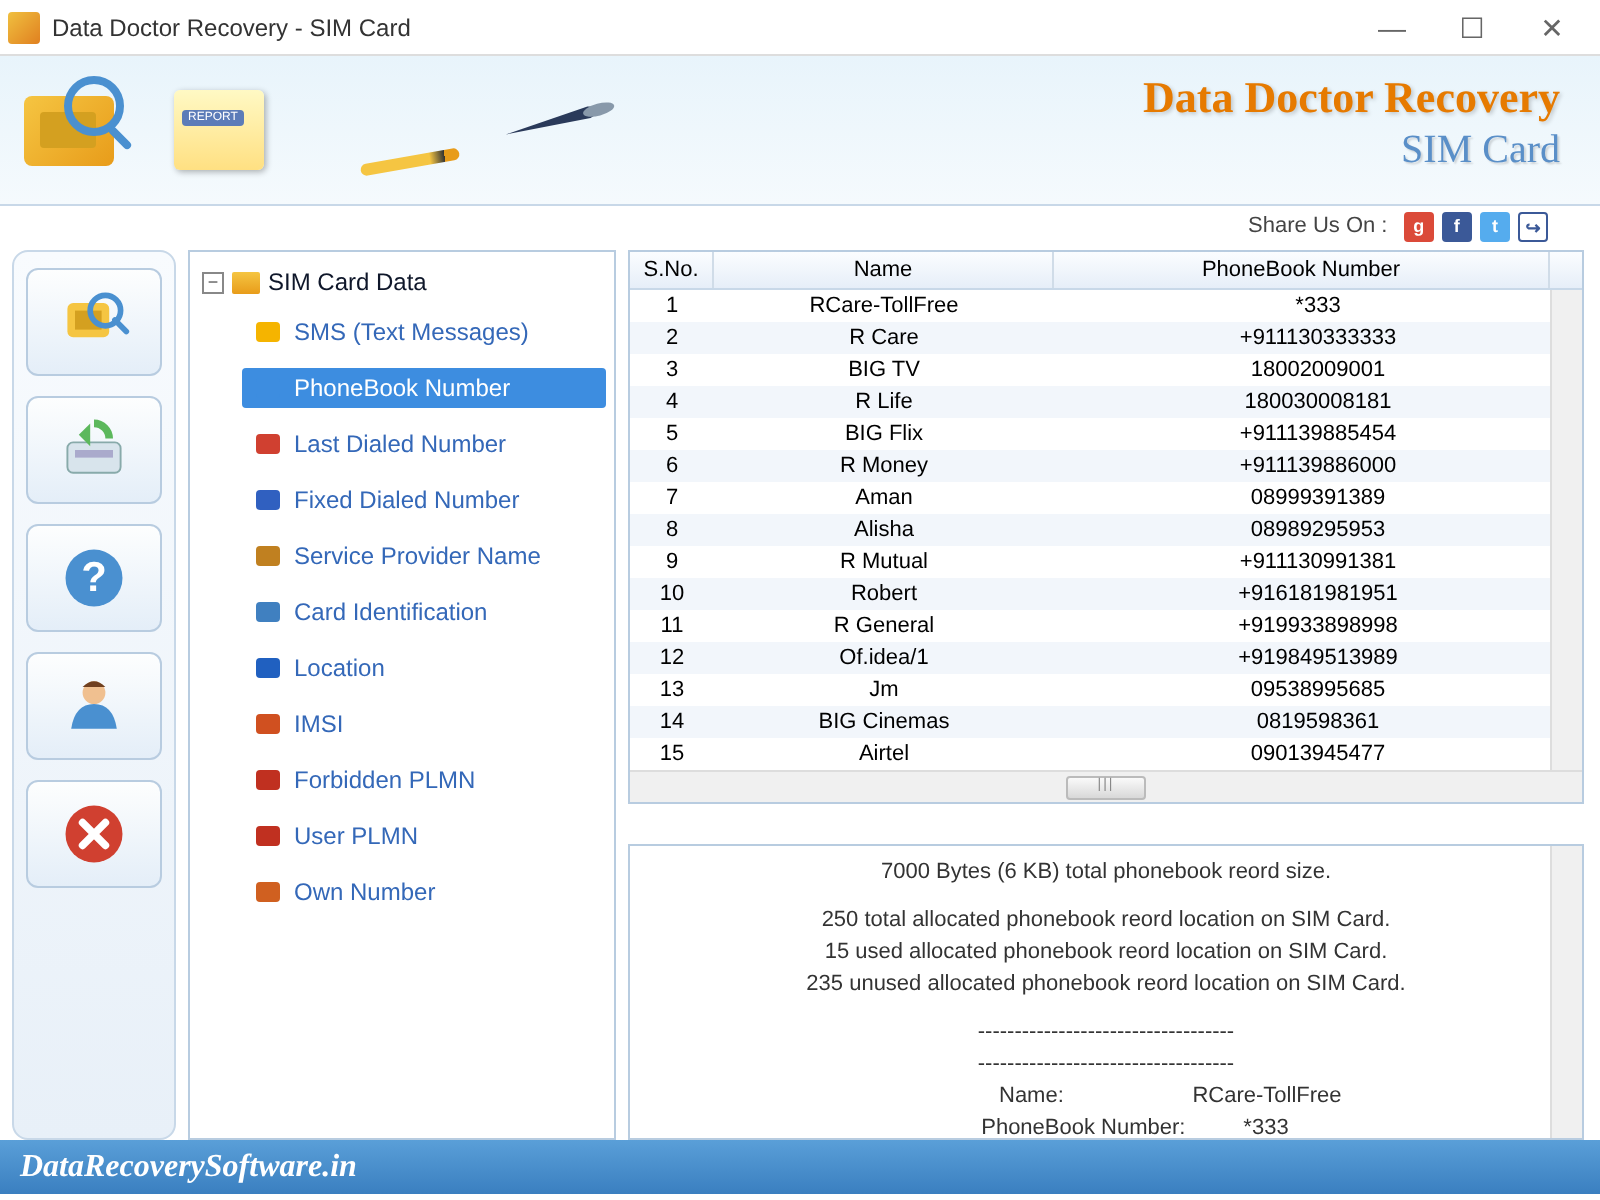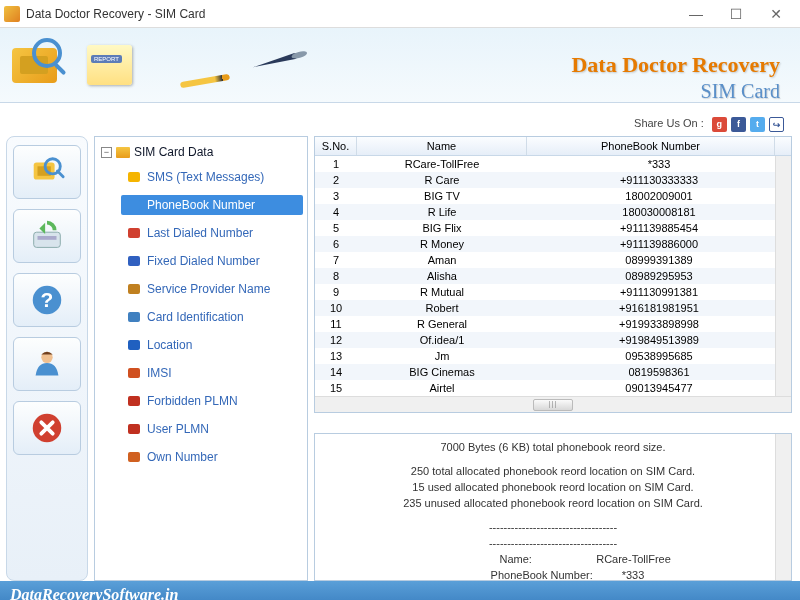--- a/index.html
+++ b/index.html
@@ -12,24 +12,24 @@
 .banner-left { display: flex; gap: 10px; align-items: center; }
 .banner-sim { width: 45px; height: 35px; background: linear-gradient(135deg,#f5c542,#e89c1a); border-radius: 4px; position: relative; }
 .banner-sim::after { content:""; position:absolute; top:8px; left:8px; width:28px; height:18px; background:#d4a020; border-radius:2px; }
 .banner-mag { width: 30px; height: 30px; border: 4px solid #4a90d0; border-radius: 50%; position: relative; }
 .banner-mag::after { content:""; position:absolute; width:4px; height:14px; background:#4a90d0; bottom:-12px; right:-4px; transform:rotate(-45deg); border-radius:2px; }
 .banner-report { width: 45px; height: 40px; background: linear-gradient(#fff9c4,#ffe082); border-radius: 3px; box-shadow: 1px 1px 3px rgba(0,0,0,0.3); position:relative; margin-left:20px; }
 .banner-report::before { content:"REPORT"; position:absolute; top:10px; left:4px; font-size:6px; background:#5c7cb8; color:#fff; padding:1px 3px; border-radius:2px; }
 .banner-pencil { width:50px; height:6px; background:linear-gradient(90deg,#f5c542 70%,#333 85%,#e89c1a 85%); position:absolute; left:180px; top:50px; transform:rotate(-10deg); border-radius:3px; }
 .banner-pen { width:60px; height:14px; position:absolute; left:250px; top:25px; transform:rotate(-15deg); }
 .banner-pen svg { width:100%; height:100%; }
-.banner-title { position: absolute; right: 20px; top: 24px; text-align: right; }
+.banner-title { position: absolute; right: 20px; top: 8px; text-align: right; }
 .banner-title .t1 { font-family: "Comic Sans MS", cursive; font-size: 22px; font-weight: bold; color: #e67a00; text-shadow: 1px 1px 2px rgba(0,0,0,0.2); }
 .banner-title .t2 { font-family: "Comic Sans MS", cursive; font-size: 20px; color: #5a8fc8; text-shadow: 1px 1px 1px rgba(0,0,0,0.15); margin-top: 2px; }
-.share-bar { height: 22px; text-align: right; padding: 3px 16px 0 0; font-size: 11px; color: #444; margin-top: 11px; }
+.share-bar { height: 22px; text-align: right; padding: 3px 26px 0 0; font-size: 11px; color: #444; }
 .share-bar span.lbl { margin-right: 4px; }
 .share-icon { display:inline-block; width:15px; height:15px; vertical-align:middle; margin-left:1px; border-radius:2px; font-size:9px; color:#fff; text-align:center; line-height:15px; font-weight:bold; }
 .main { display: flex; height: 445px; padding: 0 8px 0 6px; gap: 6px; }
 .sidebar { width: 82px; background: linear-gradient(#f8fbfe,#e8f0f8); border: 1px solid #c8d8e8; border-radius: 8px; padding: 8px 6px; display: flex; flex-direction: column; gap: 10px; }
 .side-btn { height: 54px; background: linear-gradient(#fdfefe,#e4eef8); border: 1px solid #b8cce0; border-radius: 6px; display: flex; align-items: center; justify-content: center; cursor: pointer; }
 .side-btn svg, .side-btn .icon-box { width: 38px; height: 38px; }
 .tree-panel { width: 214px; border: 1px solid #b8cce0; background: #fff; padding: 6px 4px; overflow: hidden; }
 .tree-root { display: flex; align-items: center; gap: 4px; padding: 2px; }
 .tree-toggle { width: 11px; height: 11px; border: 1px solid #888; font-size: 9px; line-height: 9px; text-align: center; color: #555; }
 .tree-root-icon { width: 14px; height: 11px; background: linear-gradient(#f5c542,#e89c1a); border-radius: 1px; }

